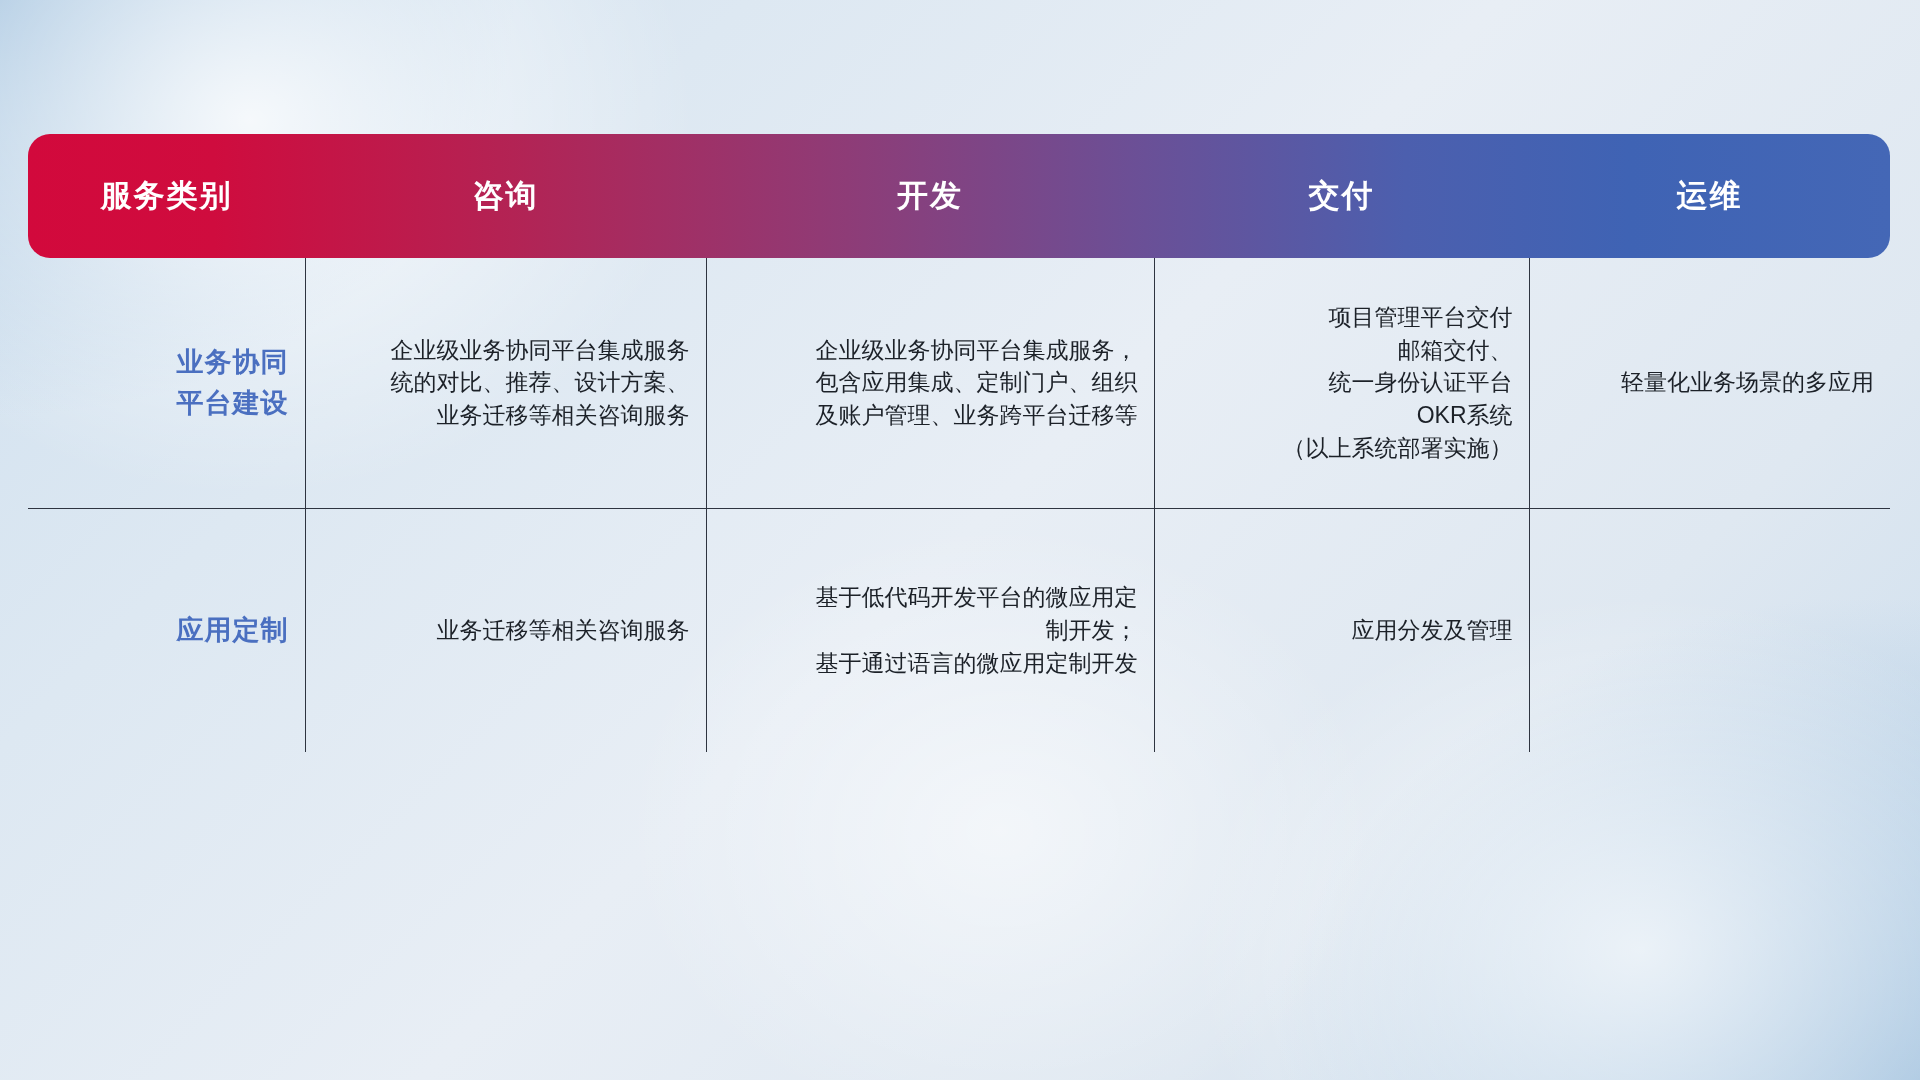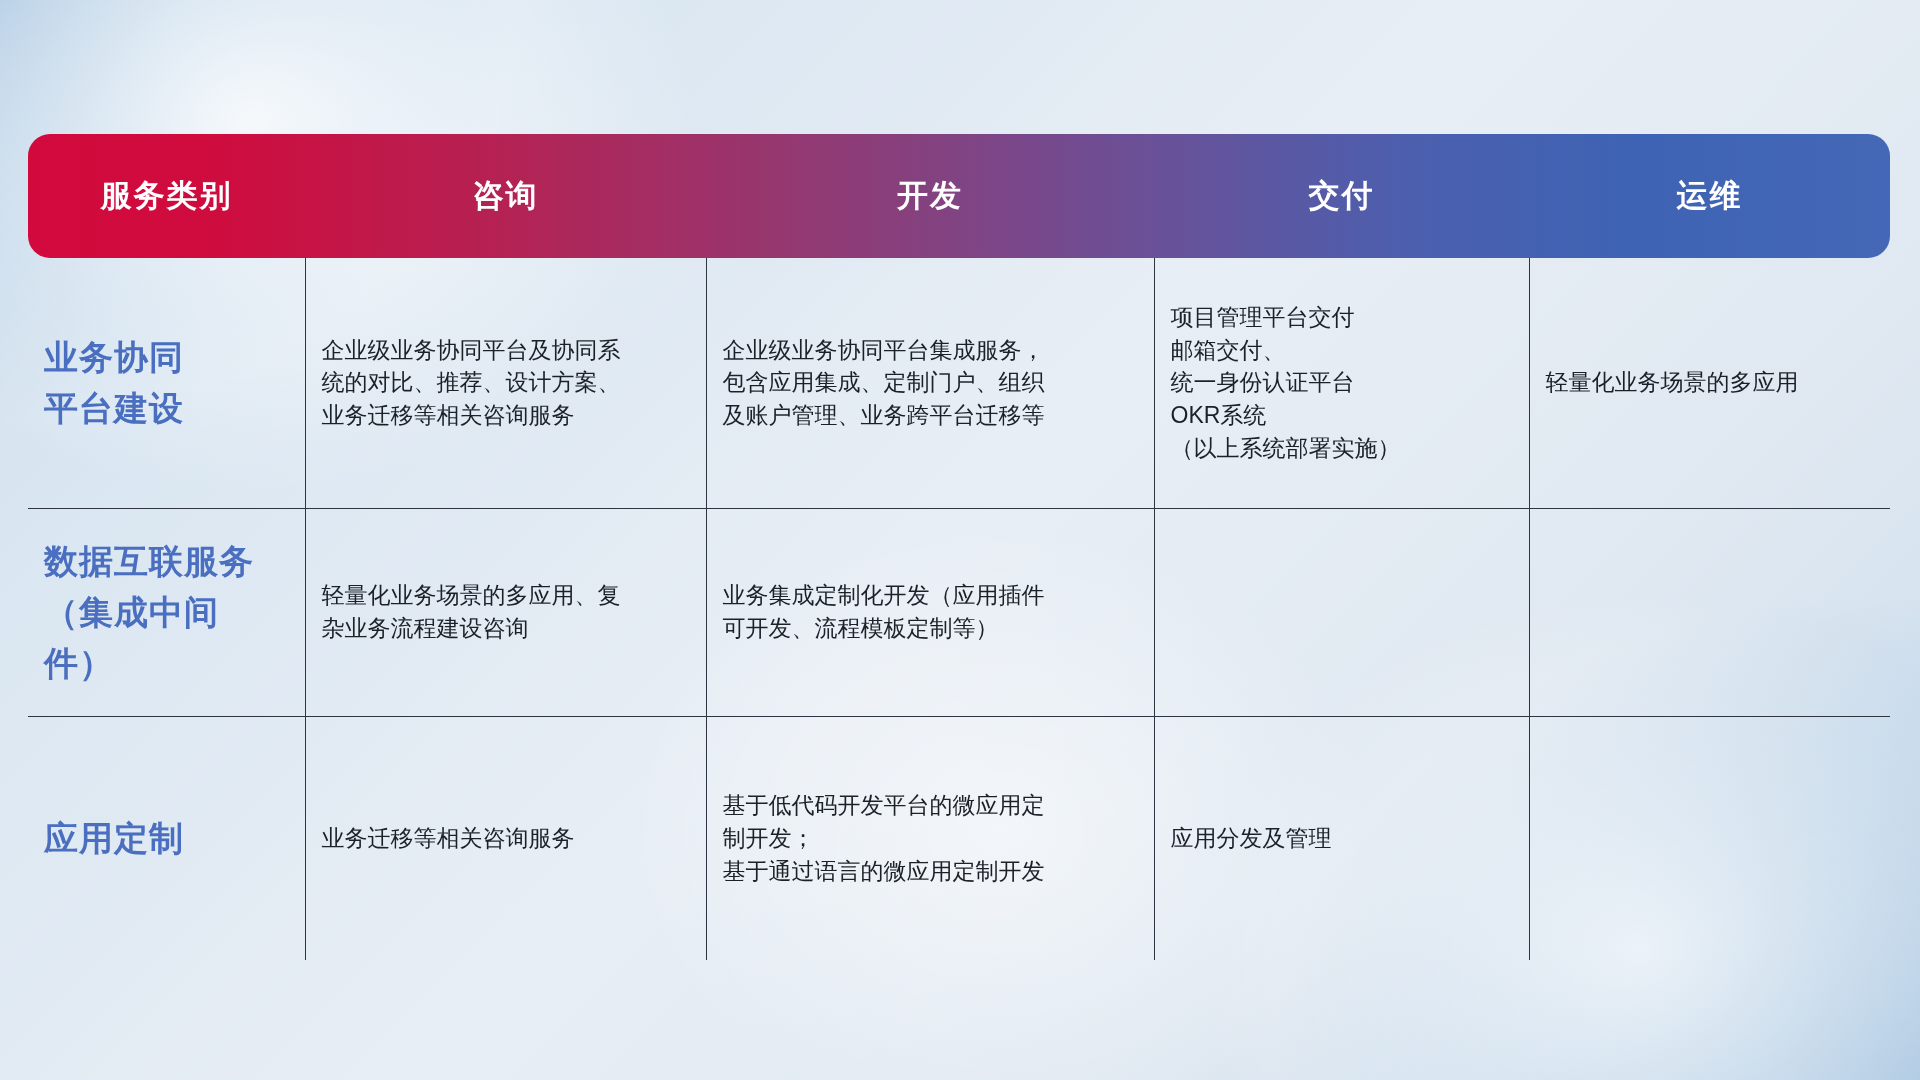--- a/index.html
+++ b/index.html
@@ -92,40 +92,40 @@
     position: relative;
     z-index: 2;
     display: block;
   }
 
   
   tbody td {
     border: 1px solid #2e3440;
     border-top: none;
     vertical-align: middle;
-    text-align: left;
+    text-align: right;
     font-size: 23px;
     line-height: 1.42;
     color: #1c2128;
     padding: 14px 16px;
     background: transparent;
   }
   tbody tr td:first-child {
     border-left: none;
   }
   tbody tr td:last-child {
     border-right: none;
   }
   tbody tr:last-child td {
     border-bottom: none;
   }
   td.cat-cell {
     color: #4a6fc0;
     font-weight: bold;
-    font-size: 34px;
+    font-size: 27px;
     line-height: 1.5;
     letter-spacing: 1px;
   }
   tbody tr.row-1 { height: 250px; }
   tbody tr.row-2 { height: 208px; }
   tbody tr.row-3 { height: 244px; }
 
   .cell-text { white-space: pre-line; display: block; }
 </style>
 </head>
@@ -166,60 +166,40 @@
         </th>
       </tr>
     </thead>
     <tbody>
       <tr class="row-1">
         <td class="cat-cell">
           <span class="cell-text">业务协同
 平台建设</span>
         </td>
         <td>
-          <span class="cell-text">企业级业务协同平台及协同系
+          <span class="cell-text">企业级业务协同平台集成服务
 统的对比、推荐、设计方案、
 业务迁移等相关咨询服务</span>
         </td>
         <td>
           <span class="cell-text">企业级业务协同平台集成服务，
 包含应用集成、定制门户、组织
 及账户管理、业务跨平台迁移等</span>
         </td>
         <td>
           <span class="cell-text">项目管理平台交付
 邮箱交付、
 统一身份认证平台
 OKR系统
 （以上系统部署实施）</span>
         </td>
         <td>
           <span class="cell-text">轻量化业务场景的多应用</span>
         </td>
       </tr>
-      <tr class="row-2">
-        <td class="cat-cell">
-          <span class="cell-text">数据互联服务
-（集成中间件）</span>
-        </td>
-        <td>
-          <span class="cell-text">轻量化业务场景的多应用、复
-杂业务流程建设咨询</span>
-        </td>
-        <td>
-          <span class="cell-text">业务集成定制化开发（应用插件
-可开发、流程模板定制等）</span>
-        </td>
-        <td>
-          <span class="cell-text"></span>
-        </td>
-        <td>
-          <span class="cell-text"></span>
-        </td>
-      </tr>
       <tr class="row-3">
         <td class="cat-cell">
           <span class="cell-text">应用定制</span>
         </td>
         <td>
           <span class="cell-text">业务迁移等相关咨询服务</span>
         </td>
         <td>
           <span class="cell-text">基于低代码开发平台的微应用定
 制开发；

